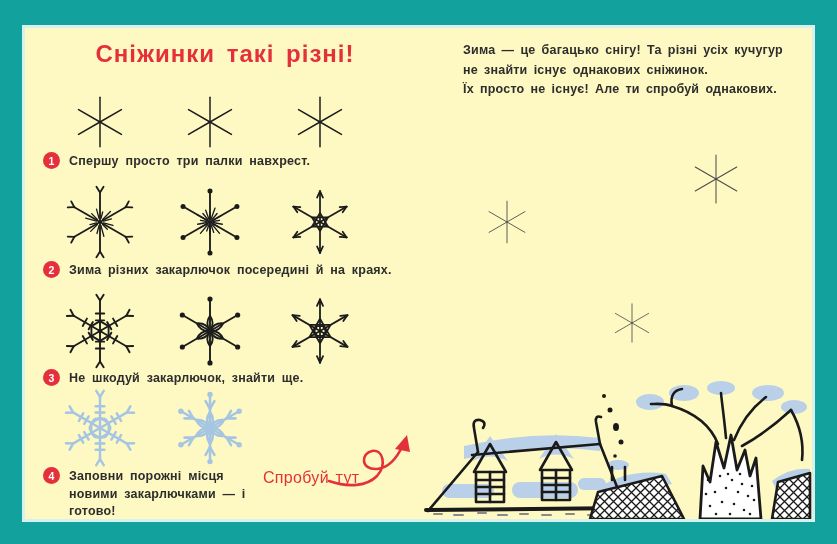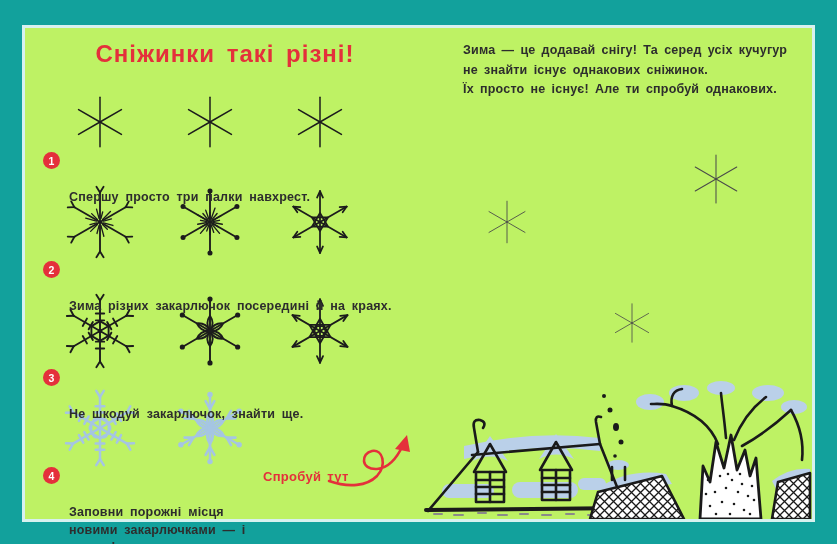--- a/index.html
+++ b/index.html
@@ -1,20 +1,20 @@
 <!DOCTYPE html>
 <html><head>
 <meta charset="utf-8">
 <style>
   * { margin:0; padding:0; box-sizing:border-box; }
   html,body { width:837px; height:544px; overflow:hidden; }
   body { background:#12a19c; font-family:"Liberation Sans", sans-serif; position:relative; }
   .page {
     position:absolute; left:25px; top:28px; width:787px; height:491px;
-    background:#bef264; box-shadow:0 0 0 3px #d7f1ef;
+    background:#fef9c3; box-shadow:0 0 0 3px #d7f1ef;
   }
   .abs { position:absolute; }
   .title {
     left:0; top:12px; width:400px; text-align:center;
     font-size:24px; font-weight:bold; letter-spacing:1px; word-spacing:4px;
     color:#e4303b;
   }
   .intro {
     left:438px; top:13px; width:330px;
     font-size:12.5px; font-weight:bold; line-height:19.5px;
@@ -22,39 +22,39 @@
   }
   .step { left:18px; display:flex; align-items:flex-start; }
   .step-badge {
     flex:0 0 auto; width:17px; height:17px; border-radius:50%;
     background:#e4303b; color:#ffffff; font-size:10.5px; font-weight:bold;
     display:flex; align-items:center; justify-content:center; margin-right:9px;
     margin-top:-1px;
   }
   .step-text {
     font-size:12.5px; font-weight:bold; color:#2d2d2d;
-    letter-spacing:0.2px; word-spacing:3px; line-height:17.5px;margin-top:36px;
+    letter-spacing:0.2px; word-spacing:3px; line-height:17.5px;
   }
   .try-here {
-    left:238px; top:441px; font-size:13px; font-weight:bold;
+    left:238px; top:441px; font-size:16px; font-weight:normal;
     color:#e4303b; letter-spacing:0.3px; word-spacing:2px;
   }
   .try-arrow { left:302px; top:406px; }
   .illustration { left:395px; top:352px; }
   .flake { position:absolute; }
 </style>
 </head>
 <body>
 
 <div class="page">
 
   <div class="abs title">Сніжинки такі різні!</div>
 
   <div class="abs intro">
-    <div>Зима — це додавай снігу! Та серед усіх кучугур</div>
+    <div>Зима — це багацько снігу! Та різні усіх кучугур</div>
     <div>не знайти існує однакових сніжинок.</div>
     <div>Їх просто не існує! Але ти спробуй однакових.</div>
   </div>
 
   <div id="flakes-layer">
       <svg class="flake" width="62" height="62" viewBox="-50 -50 100 100" style="left:44px; top:63px" fill="none" stroke="#1c1c1c" stroke-width="2.4" stroke-linecap="round" stroke-linejoin="round">
         <line x1="0.0" y1="0.0" x2="0.0" y2="-40.0"></line>
         <line x1="0.0" y1="0.0" x2="-34.6" y2="-20.0"></line>
         <line x1="0.0" y1="0.0" x2="-34.6" y2="20.0"></line>
         <line x1="0.0" y1="0.0" x2="-0.0" y2="40.0"></line>

